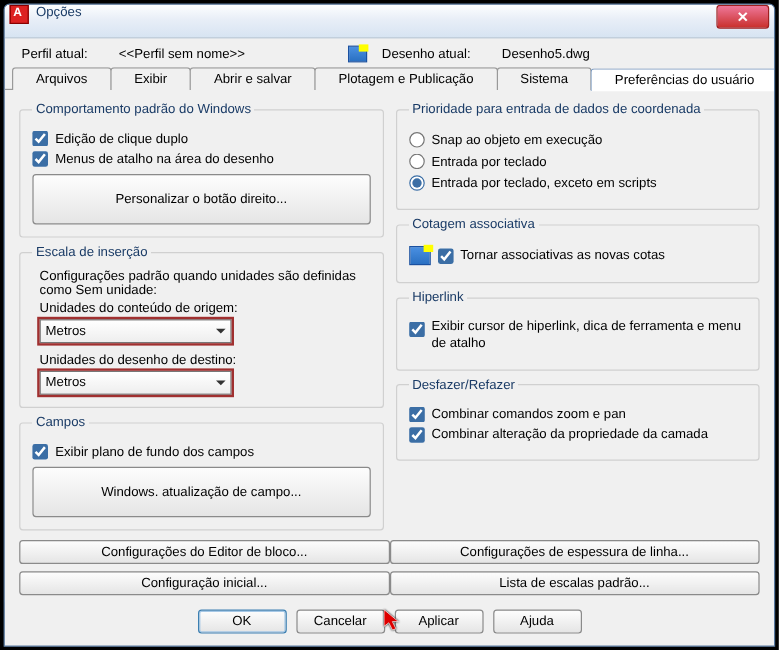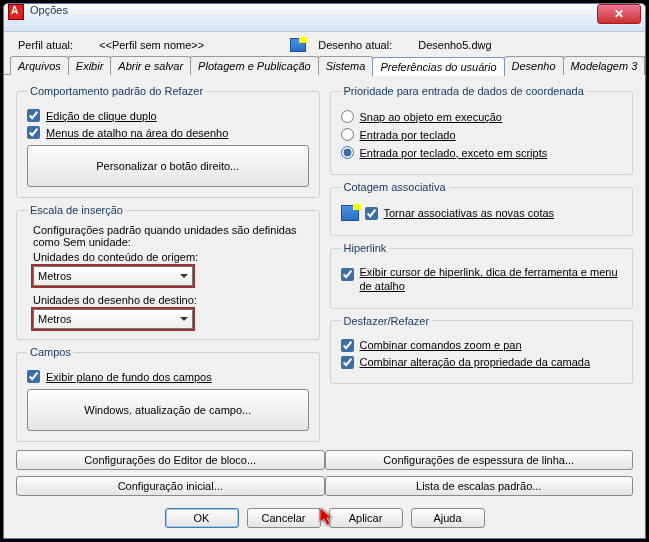--- a/index.html
+++ b/index.html
@@ -9,30 +9,30 @@
 .titlebar-icon { width: 16px; height: 16px; background: #d22; border: 1px solid #800; margin-right: 6px; position: relative; }
 .titlebar-icon::after { content: "A"; color: #fff; font-weight: bold; font-size: 10px; position: absolute; left: 2px; top: 0; }
 .titlebar-text { flex: 1; color: #1a3b66; }
 .close-btn { width: 44px; height: 20px; background: linear-gradient(#e79,#c9302c); border: 1px solid #a02020; border-radius: 3px; color: #fff; display: flex; align-items: center; justify-content: center; font-weight: bold; font-size: 12px; cursor: pointer; }
 .header-row { display: flex; align-items: center; padding: 6px 14px 4px; gap: 6px; }
 .header-row .label { color: #000; }
 .header-row .hval { color: #000; margin-left: 20px; }
 .dwg-icon { width: 16px; height: 14px; background: linear-gradient(#4a90e2,#2a70c2); border: 1px solid #1a50a0; margin-left: 80px; position: relative; }
 .dwg-icon::after { content: ""; position: absolute; width: 8px; height: 6px; background: #ff0; top: -2px; right: -2px; }
 .tabs { display: flex; padding: 0 6px; position: relative; z-index: 2; }
-.tab { padding: 3px 7px; border: 1px solid #999; border-bottom: none; background: #f0f0f0; border-radius: 3px 3px 0 0; margin-right: -1px; cursor: pointer; white-space: nowrap; position: relative; font-style: italic; }
+.tab { padding: 3px 19px; border: 1px solid #999; border-bottom: none; background: #f0f0f0; border-radius: 3px 3px 0 0; margin-right: -1px; cursor: pointer; white-space: nowrap; position: relative; }
 .tab.active { background: #fff; border-color: #7a99bf; z-index: 3; top: 1px; }
 .tab-arrows { display: flex; margin-left: auto; }
 .tab-arrow { width: 16px; height: 17px; border: 1px solid #999; background: #f0f0f0; display: flex; align-items: center; justify-content: center; font-size: 9px; cursor: pointer; }
 .content { flex: 1; background: #f0f0f0; border-top: 1px solid #999; margin-top: -1px; padding: 10px 12px 6px; overflow: hidden; }
 .cols { display: flex; gap: 10px; }
 .col { flex: 1; display: flex; flex-direction: column; gap: 6px; }
 fieldset { border: 1px solid #d0d0d0; border-radius: 3px; padding: 8px 10px 10px; margin: 0; }
 legend { padding: 0 3px; color: #1a3b66; }
-.row { display: flex; align-items: center; gap: 6px; margin: 4px 0; text-decoration: underline; }
+.row { display: flex; align-items: center; gap: 6px; margin: 4px 0; }
 input[type=checkbox], input[type=radio] { margin: 0; width: 13px; height: 13px; accent-color: #3b6ea5; }
 label { color: #000; }
 .btn { background: linear-gradient(#fdfdfd,#e5e5e5); border: 1px solid #8a8a8a; border-radius: 3px; padding: 2px 14px; cursor: pointer; display: inline-block; text-align: center; }
 .btn-wide { display: block; width: 100%; padding: 3px 0; }
 .indent-btn { margin: 6px auto 0; display: block; padding: 14px 16px; }
 .sub { margin-left: 6px; margin-bottom: 3px; color: #000; }
 .select { width: 160px; height: 20px; background: linear-gradient(#fff,#eee); border: 1px solid #777; outline: 2px solid #a03030; outline-offset: 0; display: flex; align-items: center; padding: 0 4px; position: relative; cursor: pointer; margin-left: 6px; }
 .select::after { content: ""; position: absolute; right: 4px; top: 7px; border: 4px solid transparent; border-top-color: #333; }
 .assoc-icon { width: 18px; height: 16px; background: linear-gradient(#4a90e2,#2a70c2); border: 1px solid #1a50a0; position: relative; }
 .assoc-icon::after { content: ""; position: absolute; width: 8px; height: 6px; background: #ff0; top: -2px; right: -3px; }
@@ -76,21 +76,21 @@
       <div class="tab-arrows">
       <div class="tab-arrow">◂</div>
 
     </div>
   </div>
 
   <div class="content">
     <div class="cols">
       <div class="col">
         <fieldset>
-          <legend>Comportamento padrão do Refazer</legend>
+          <legend>Comportamento padrão do Windows</legend>
           <div class="row">
               <input type="checkbox" checked="" style="">
               <label>Edição de clique duplo</label>
             </div>
           <div class="row">
               <input type="checkbox" checked="" style="">
               <label>Menus de atalho na área do desenho</label>
             </div>
           <span class="btn indent-btn">Personalizar o botão direito...</span>
         </fieldset>

